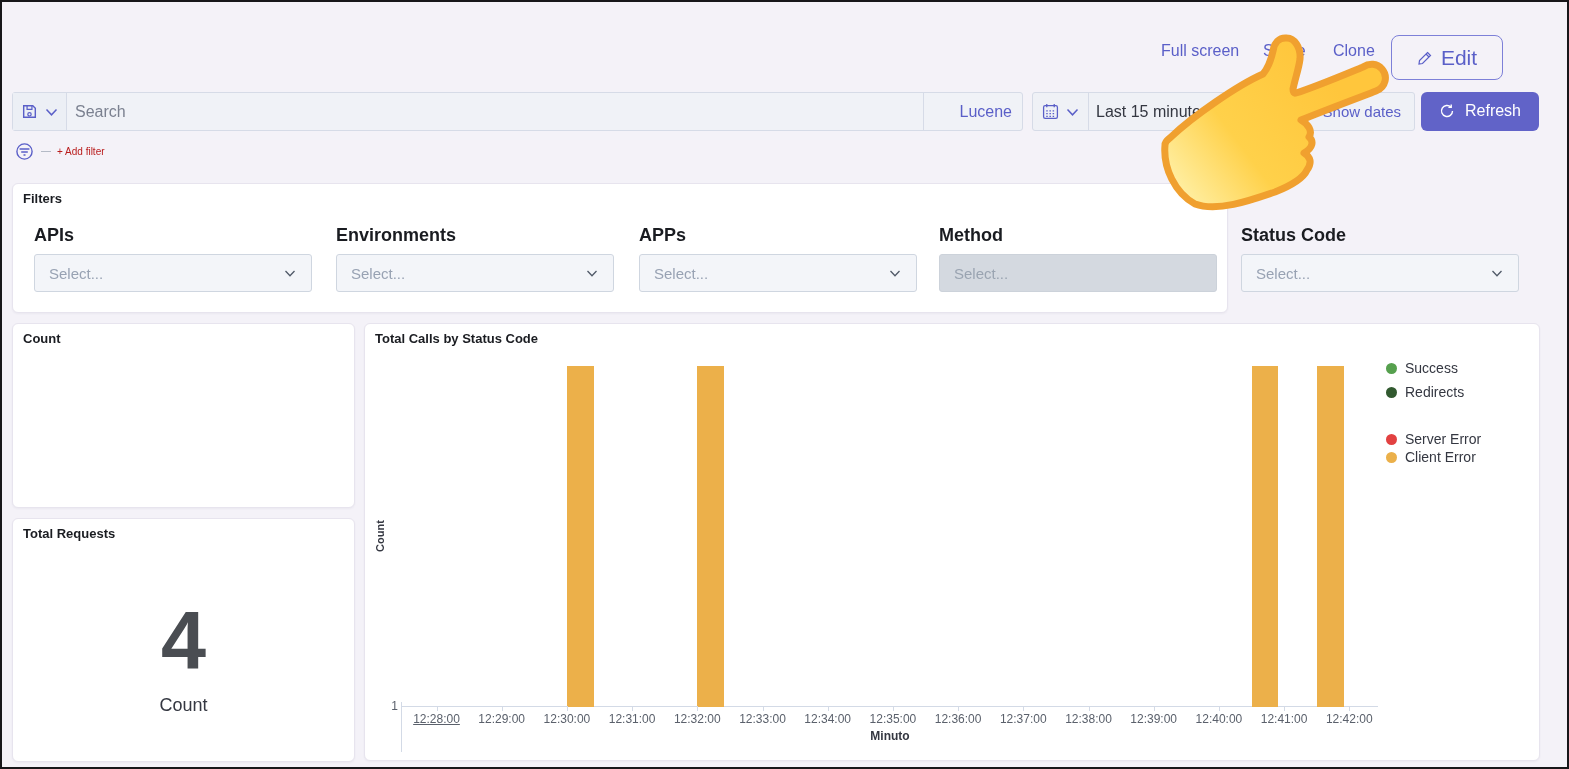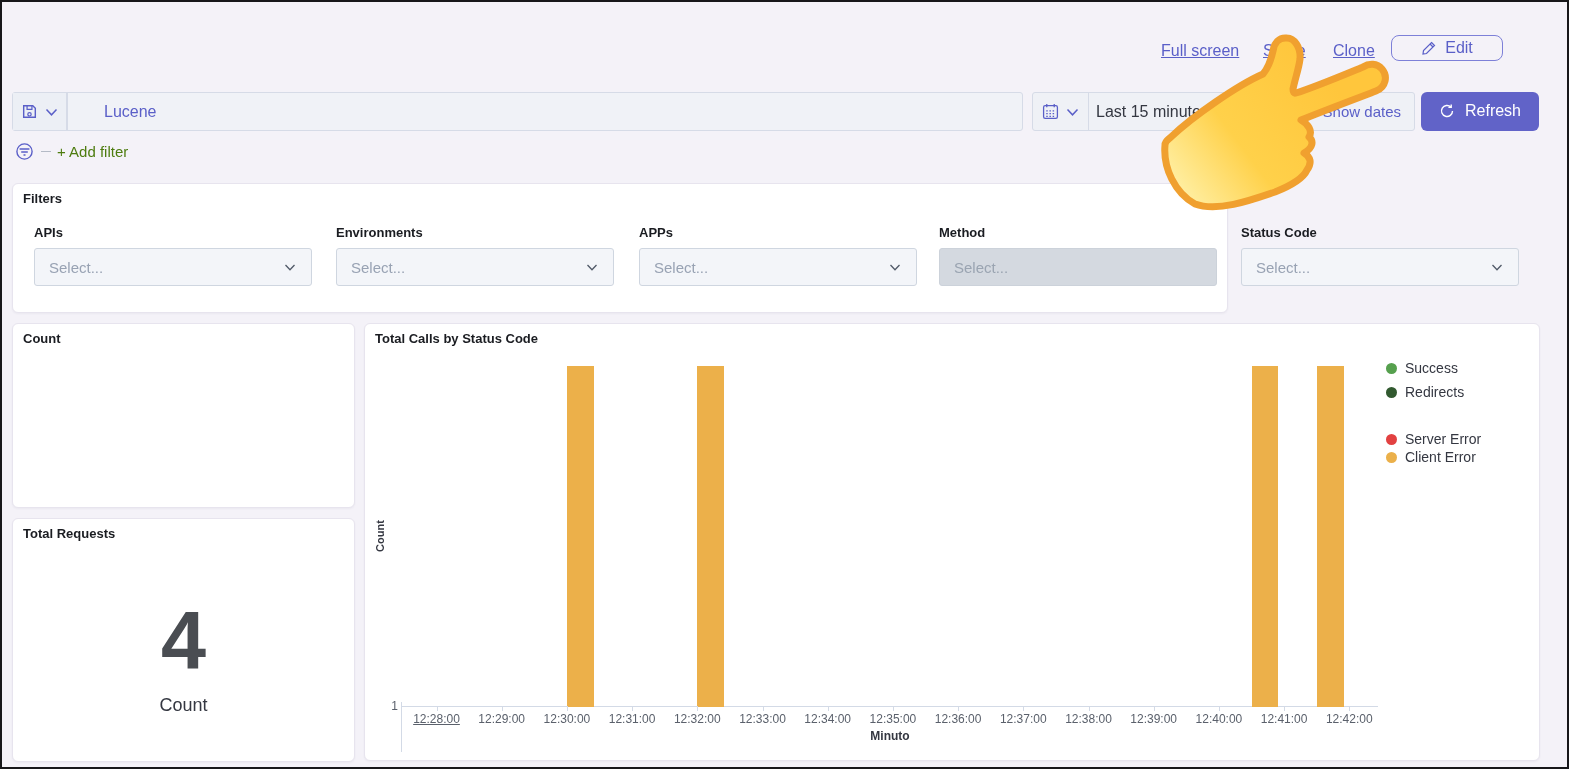--- a/index.html
+++ b/index.html
@@ -1,42 +1,42 @@
 <!DOCTYPE html>
 <html><head>
 <meta charset="utf-8">
 <style>
 * { margin:0; padding:0; box-sizing:border-box; }
 html,body { width:1569px; height:769px; overflow:hidden; }
 body { font-family:"Liberation Sans", sans-serif; background:#f4f2f8; position:relative; }
 .frame { position:absolute; inset:0; border:2px solid #17171a; pointer-events:none; z-index:50; }
 .abs { position:absolute; }
 
-.navlink { position:absolute; color:#5a5fc8; font-size:16px; top:42px;text-decoration:underline; }
-.editbtn { position:absolute; left:1391px; top:35px; width:112px; height:26px; border:1px solid #7d80d8; border-radius:8px; color:#5a5fc8; font-size:16px; display:flex; align-items:center; justify-content:center; gap:8px; }
+.navlink { position:absolute; color:#5a5fc8; font-size:16px; top:42px; }
+.editbtn { position:absolute; left:1391px; top:35px; width:112px; height:45px; border:1px solid #7d80d8; border-radius:8px; color:#5a5fc8; font-size:21px; display:flex; align-items:center; justify-content:center; gap:8px; }
 
 .searchbar { position:absolute; left:12px; top:92px; width:1011px; height:39px; background:#f0f2f7; border:1px solid #d6dbe7; border-radius:3px; display:flex; align-items:center; }
 .sb-prepend { width:54px; height:100%; border-right:1px solid #d6dbe7; background:#eceff5; display:flex; align-items:center; justify-content:flex-start; padding-left:9px; gap:8px; }
 .sb-search { flex:1; color:#7b8190; font-size:16px; padding-left:8px; }
 .sb-lucene { color:#5a5fc8; font-size:16px; padding:0 10px 0 36px; border-left:1px solid #d6dbe7; height:100%; display:flex; align-items:center; }
 .datebar { position:absolute; left:1032px; top:92px; width:383px; height:39px; background:#eff1f6; border:1px solid #d6dbe7; border-radius:3px; display:flex; align-items:center; }
 .db-cal { width:56px; height:100%; display:flex; align-items:center; justify-content:flex-start; padding-left:9px; gap:7px; border-right:1px solid #d6dbe7; }
 .db-text { color:#343741; font-size:16px; padding-left:7px; flex:1; }
 .db-show { color:#5a5fc8; font-size:15px; padding-right:13px; }
 .refreshbtn { position:absolute; left:1421px; top:91.5px; width:118px; height:39.5px; background:#6163c8; border-radius:6px; color:#fff; font-size:16px; display:flex; align-items:center; justify-content:center; gap:10px; }
 
 .addfilter { position:absolute; left:16px; top:141px; height:20px; display:flex; align-items:center; }
 .af-dash { width:10px; height:0; border-top:1.5px solid #b4bac6; margin-left:8px; }
-.af-link { color:#4d7c0f; font-size:15px; margin-left:6px; }
+.af-link { color:#b91c1c; font-size:10px; margin-left:6px; }
 
 .panel { position:absolute; background:#fff; border-radius:6px; border:1px solid #e7e4ee; box-shadow:0 1px 2px rgba(60,60,90,.05); }
 .ptitle { position:absolute; left:10px; top:7px; font-size:13px; font-weight:bold; color:#1a1c21; }
 
 .fgroup { position:absolute; top:41px; width:278px; }
-.flabel { font-size:13px; font-weight:bold; color:#1a1c21; margin-bottom:8px; }
+.flabel { font-size:18px; font-weight:bold; color:#1a1c21; margin-bottom:8px; }
 .fselect { height:38px; background:#f3f5f9; border:1px solid #cfd6e0; border-radius:3px; color:#98a2b3; font-size:15px; display:flex; align-items:center; padding:0 14px; justify-content:space-between; }
 .fselect.disabled { background:#d4d9e0; border-color:#ccd2da; color:#9aa4b1; }
 
 .bignum { position:absolute; left:0; right:0; top:600px; text-align:center; font-size:81px; font-weight:bold; color:#4a4d52; line-height:1; }
 .bignum-label { position:absolute; left:0; right:0; top:695px; text-align:center; font-size:18px; color:#343741; }
 
 .bar { position:absolute; background:#ecb04a; top:366px; }
 .ticklabel { position:absolute; top:712px; width:70px; margin-left:-35px; text-align:center; font-size:12px; color:#5a606b; }
 .legend-row { position:absolute; left:1386px; height:16px; display:flex; align-items:center; font-size:14px; color:#343741; }
 .legend-dot { width:11px; height:11px; border-radius:50%; margin-right:8px; }
@@ -59,20 +59,21 @@
   <div class="sb-prepend">
     <svg width="15" height="15" viewBox="0 0 16 16" fill="none" stroke="#5a5fc8" stroke-width="1.5">
       <path d="M1.8 1.8 h9.7 l2.7 2.7 v9.7 h-12.4 Z"></path>
       <path d="M5.4 2.2 v3.6 h5.2 v-3.6" stroke-width="1.3"></path>
       <circle cx="8" cy="11" r="1.8" stroke-width="1.3"></circle>
     </svg>
     <svg width="13" height="12" viewBox="0 0 13 12" fill="none" stroke="#5a5fc8" stroke-width="1.5">
       <path d="M1.5 3.5 L6.5 8.8 L11.5 3.5"></path>
     </svg>
   </div>
+  <div class="sb-search">Search</div>
   <div class="sb-lucene">Lucene</div>
 </div>
 
 <div class="datebar">
   <div class="db-cal">
     <svg width="17" height="17" viewBox="0 0 16 16" fill="none" stroke="#5a5fc8" stroke-width="1.2">
       <rect x="1.5" y="2.5" width="13" height="12" rx="1.5"></rect>
       <path d="M4.5 1 v3 M11.5 1 v3"></path>
       <path d="M4 7.5 h8 M4 10 h8 M4 12.5 h8" stroke-dasharray="1.4 1.6"></path>
     </svg>

